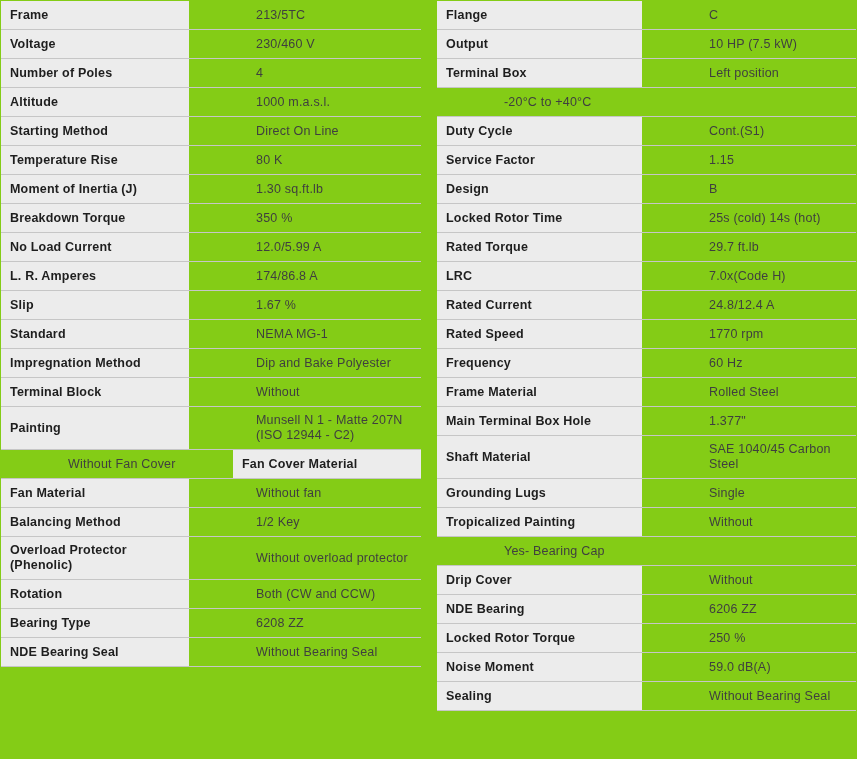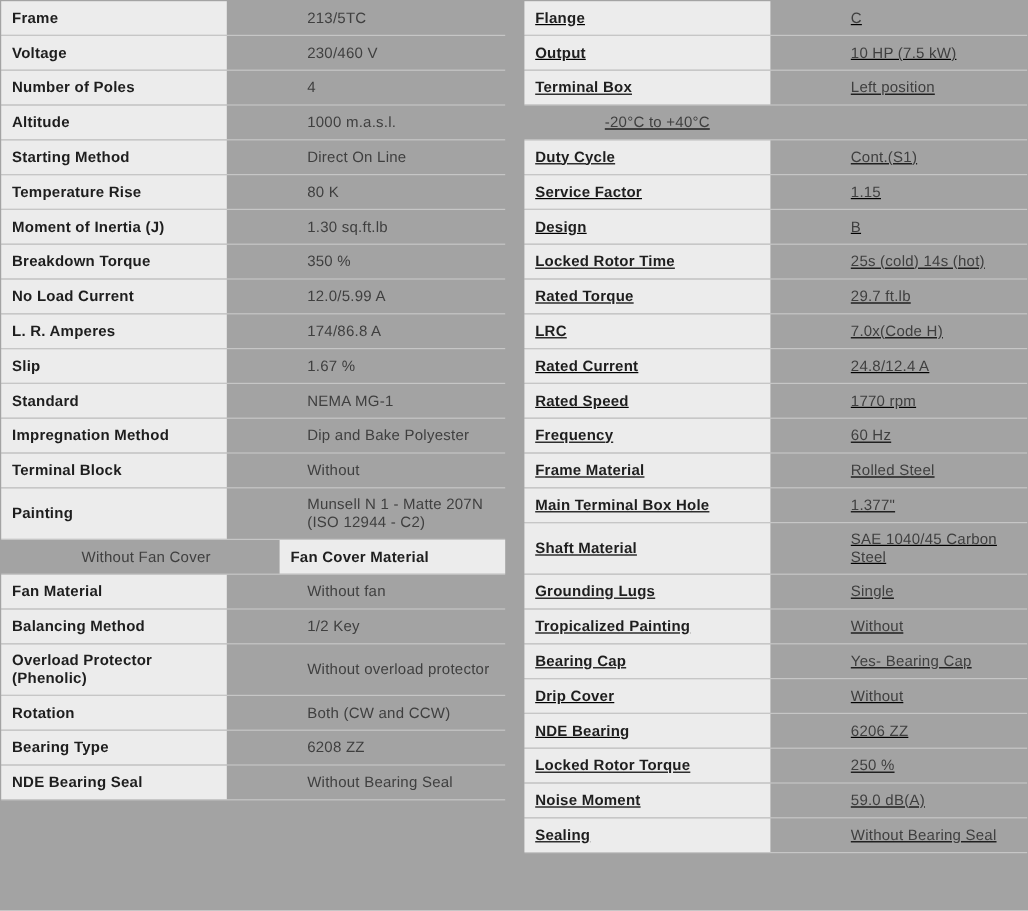--- a/index.html
+++ b/index.html
@@ -9,28 +9,28 @@
     font-family: "Liberation Sans", sans-serif;
   }
   .page {
     width: 857px;
     height: 759px;
     box-sizing: border-box;
     padding: 1px 0 0 1px;
     display: flex;
     align-items: flex-start;
     gap: 16px;
-    background: #a3a3a3;
+    background: #84cc16;
     overflow: hidden;
   }
   .spec-table {
     flex: 0 0 auto;
   }
   .spec-table-left  { width: 420px; }
-  .spec-table-right { width: 419px; text-decoration: underline; }
+  .spec-table-right { width: 419px; }
 
   .row {
     display: flex;
     align-items: stretch;
     min-height: 28px;
     border-bottom: 1px solid #c6c6c6;
   }
   .cell {
     display: flex;
     align-items: center;
@@ -215,21 +215,20 @@
       </div>
       <div class="row">
         <div class="cell label">Grounding Lugs</div>
         <div class="cell value">Single</div>
       </div>
       <div class="row">
         <div class="cell label">Tropicalized Painting</div>
         <div class="cell value">Without</div>
       </div>
       <div class="row">
-        <div class="cell label">Bearing Cap</div>
         <div class="cell value">Yes- Bearing Cap</div>
       </div>
       <div class="row">
         <div class="cell label">Drip Cover</div>
         <div class="cell value">Without</div>
       </div>
       <div class="row">
         <div class="cell label">NDE Bearing</div>
         <div class="cell value">6206 ZZ</div>
       </div>

